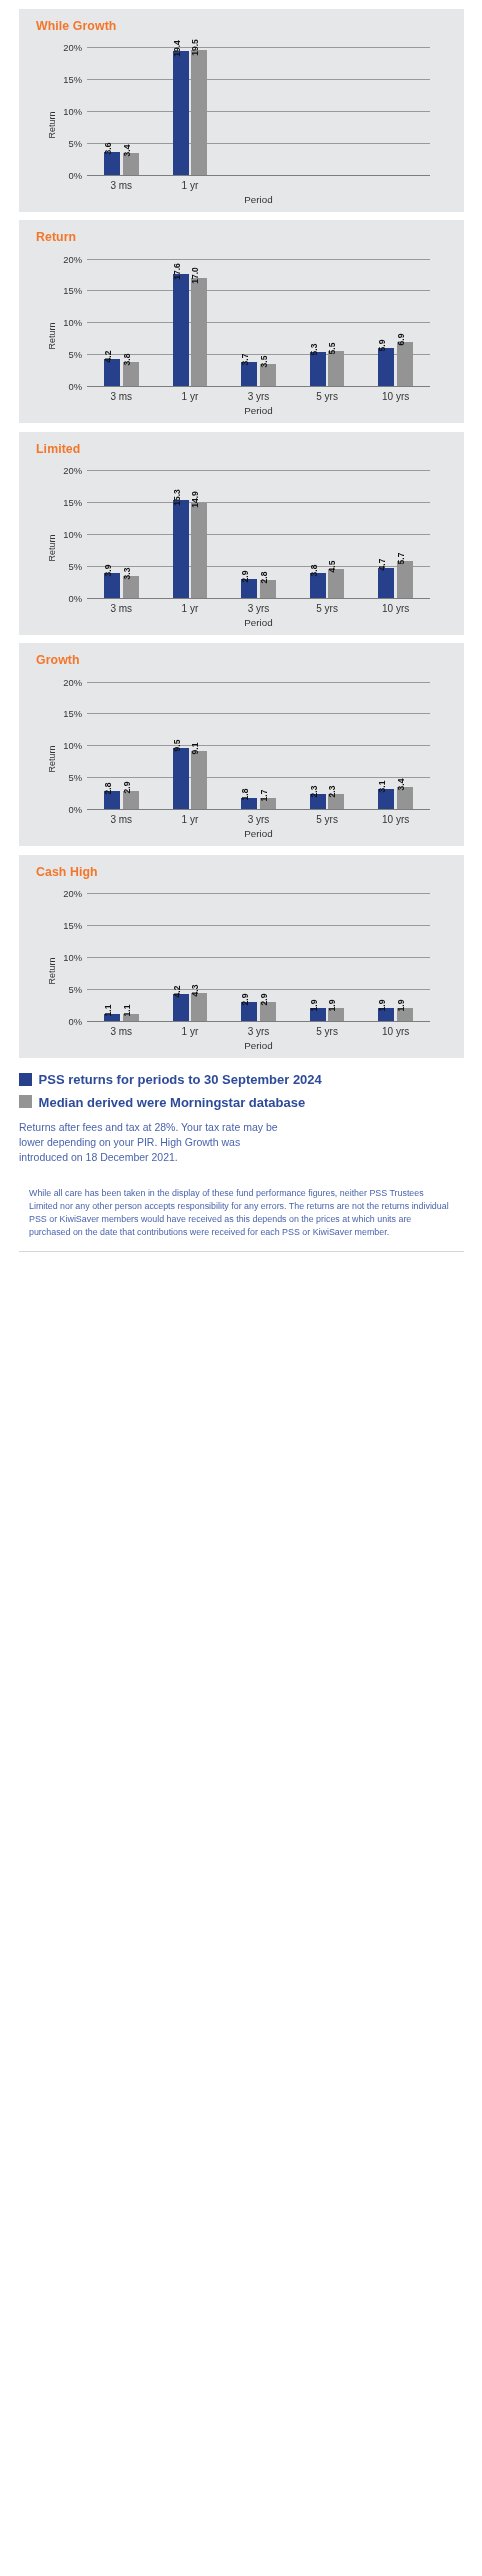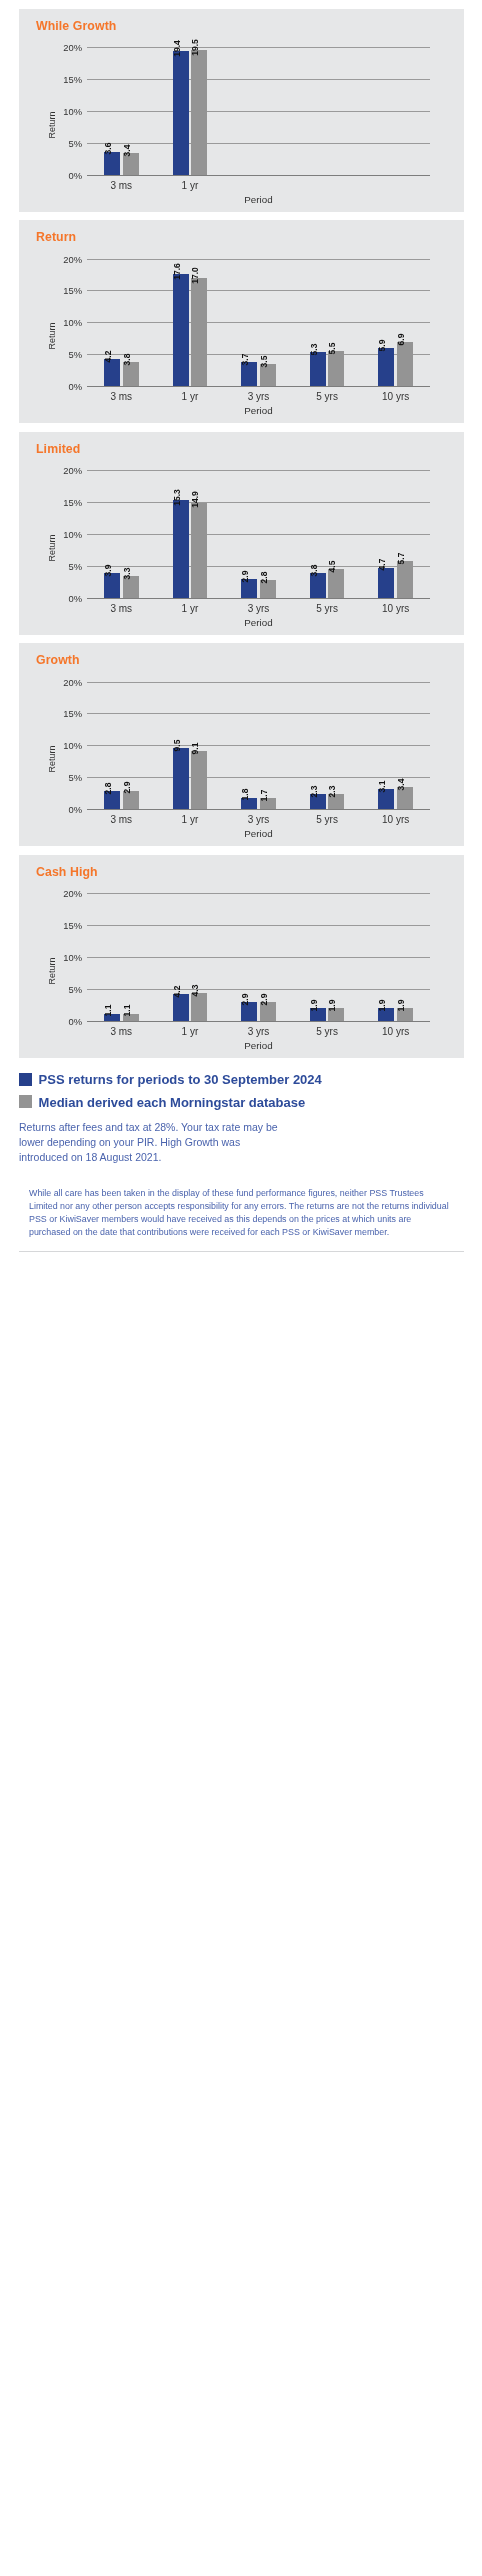--- a/index.html
+++ b/index.html
@@ -473,23 +473,23 @@
       </div>
     </div>
 
   <div class="legend">
     <div class="legend-row">
       <span class="swatch blue"></span>
       <span class="legend-text">PSS returns for periods to 30 September 2024</span>
     </div>
     <div class="legend-row">
       <span class="swatch grey"></span>
-      <span class="legend-text">Median derived each Morningstar database</span>
+      <span class="legend-text">Median derived were Morningstar database</span>
     </div>
   </div>
 
-  <div class="note">Returns after fees and tax at 28%. Your tax rate may be lower depending on your PIR. High Growth was introduced on 18 August 2021.</div>
+  <div class="note">Returns after fees and tax at 28%. Your tax rate may be lower depending on your PIR. High Growth was introduced on 18 December 2021.</div>
 
   <div class="disclaimer">While all care has been taken in the display of these fund performance figures, neither PSS Trustees Limited nor any other person accepts responsibility for any errors. The returns are not the returns individual PSS or KiwiSaver members would have received as this depends on the prices at which units are purchased on the date that contributions were received for each PSS or KiwiSaver member.</div>
 
   <div class="rule"></div>
 </div>
 
 
 </body></html>

